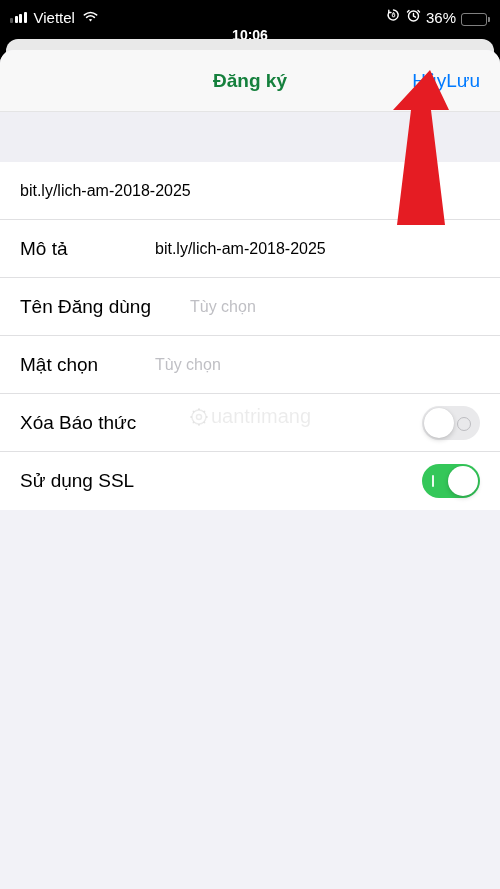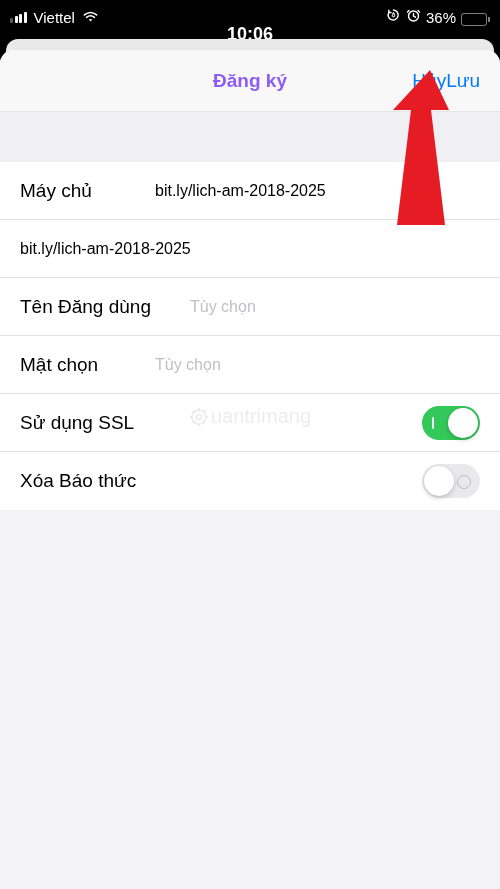--- a/index.html
+++ b/index.html
@@ -48,21 +48,21 @@
     .b3 { height: 9px; }
     .b4 { height: 11px; }
     .wifi-icon {
       margin-left: 3px;
     }
     .status-center {
       position: absolute;
       left: 50%;
       transform: translateX(-50%);
       font-weight: 600;
-      font-size: 18px;
+      font-size: 14px;
       margin-top: 35px;
     }
     .status-right {
       display: flex;
       align-items: flex-end;
       gap: 5px;
     }
     .battery {
       display: inline-flex;
       align-items: center;
@@ -124,21 +124,21 @@
     }
     .nav-btn.save {
       font-weight: 500;
     }
     .nav-title {
       position: absolute;
       left: 50%;
       transform: translateX(-50%);
       font-size: 19px;
       font-weight: 600;
-      color: #8b5cf6;
+      color: #15803d;
     }
     .spacer {
       height: 50px;
       background: #efeff4;
     }
     .form-group {
       background: #fff;
     }
     .form-row {
       display: flex;
@@ -300,43 +300,43 @@
   <div class="nav-bar">
     <div class="nav-btn">Hủy</div>
     <div class="nav-title">Đăng ký</div>
     <div class="nav-btn save">Lưu</div>
   </div>
 
   <div class="spacer"></div>
 
   <div class="form-group">
     <div class="form-row">
-      <div class="form-label">Máy chủ</div>
       <input class="form-value" value="bit.ly/lich-am-2018-2025" style="">
     </div>
     <div class="form-row">
+      <div class="form-label">Mô tả</div>
       <input class="form-value" value="bit.ly/lich-am-2018-2025" style="">
     </div>
     <div class="form-row">
       <div class="form-label long">Tên Đăng dùng</div>
       <input class="form-value" placeholder="Tùy chọn" style="">
     </div>
     <div class="form-row">
       <div class="form-label">Mật chọn</div>
       <input class="form-value" type="password" placeholder="Tùy chọn" style="">
     </div>
     <div class="form-row">
+      <div class="form-label">Xóa Báo thức</div>
+      <div class="toggle off">
+        <div class="toggle-knob"></div>
+      </div>
+    </div>
+    <div class="form-row">
       <div class="form-label">Sử dụng SSL</div>
       <div class="toggle on">
-        <div class="toggle-knob"></div>
-      </div>
-    </div>
-    <div class="form-row">
-      <div class="form-label">Xóa Báo thức</div>
-      <div class="toggle off">
         <div class="toggle-knob"></div>
       </div>
     </div>
   </div>
 
   <div class="rest"></div>
 </div>
 
 <div class="watermark">
   <svg width="20" height="20" viewBox="0 0 20 20">

